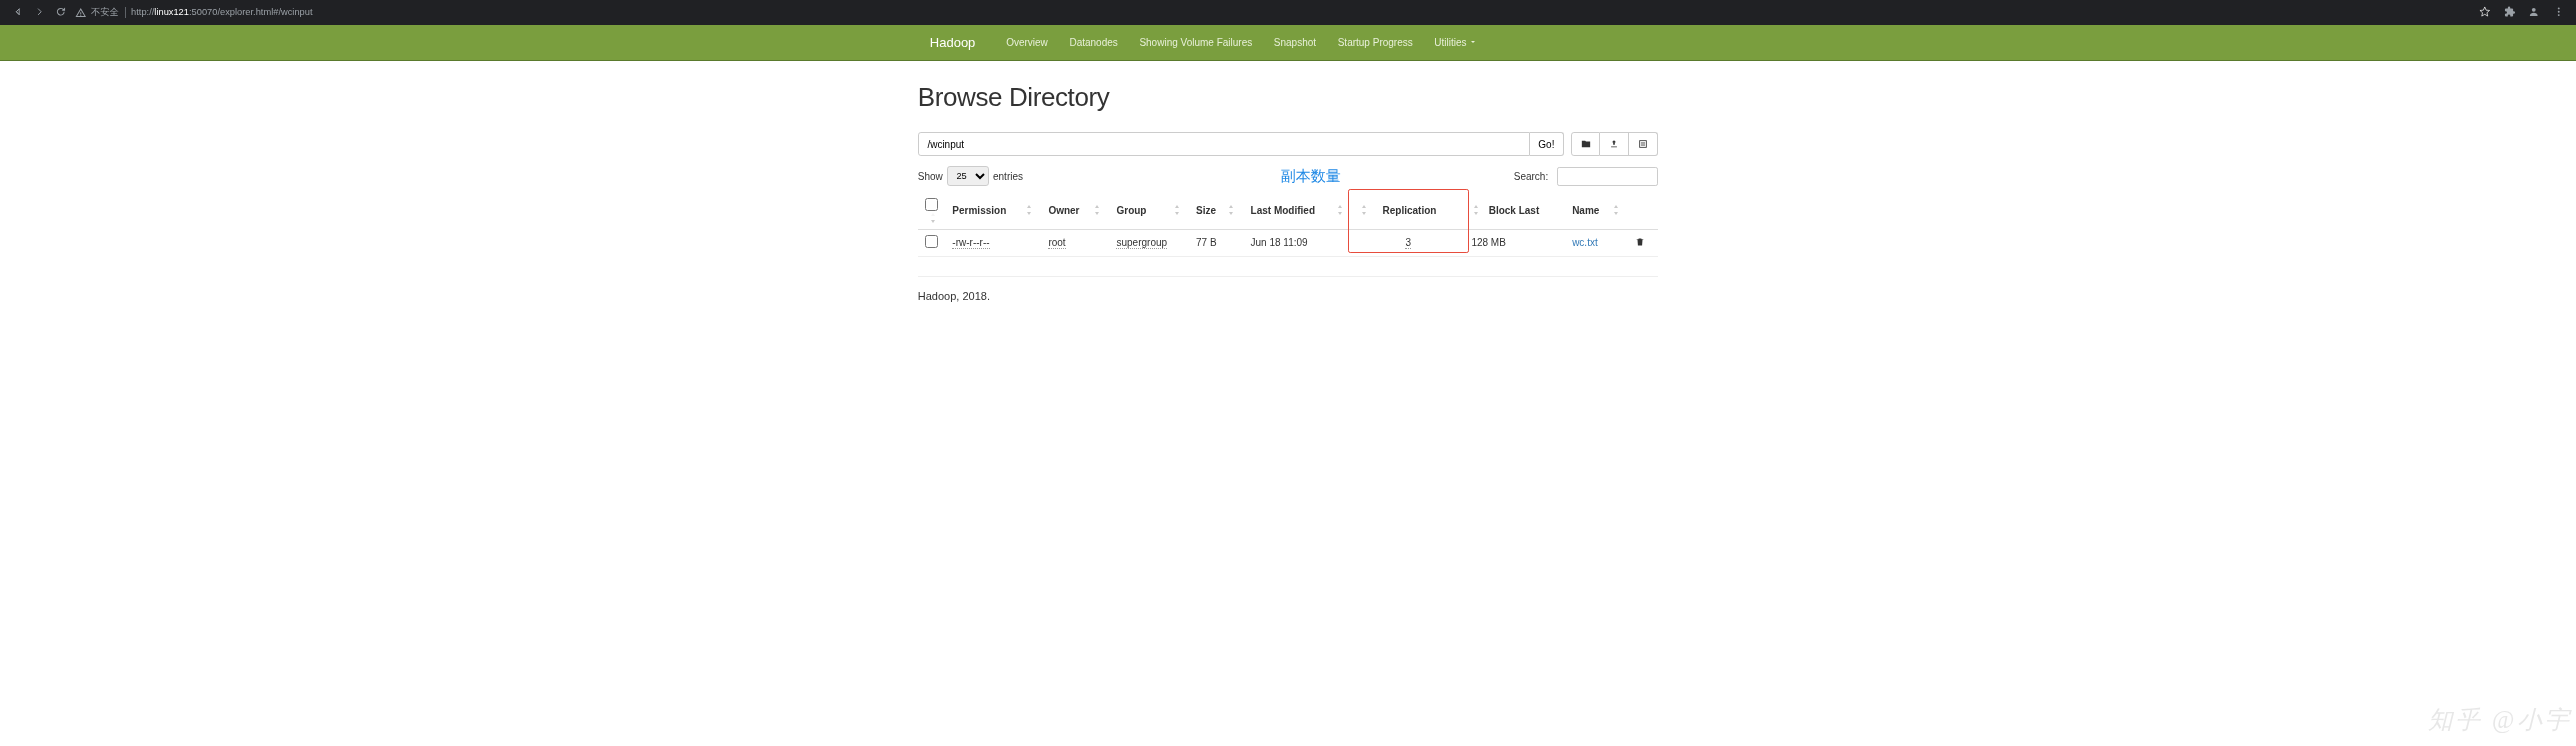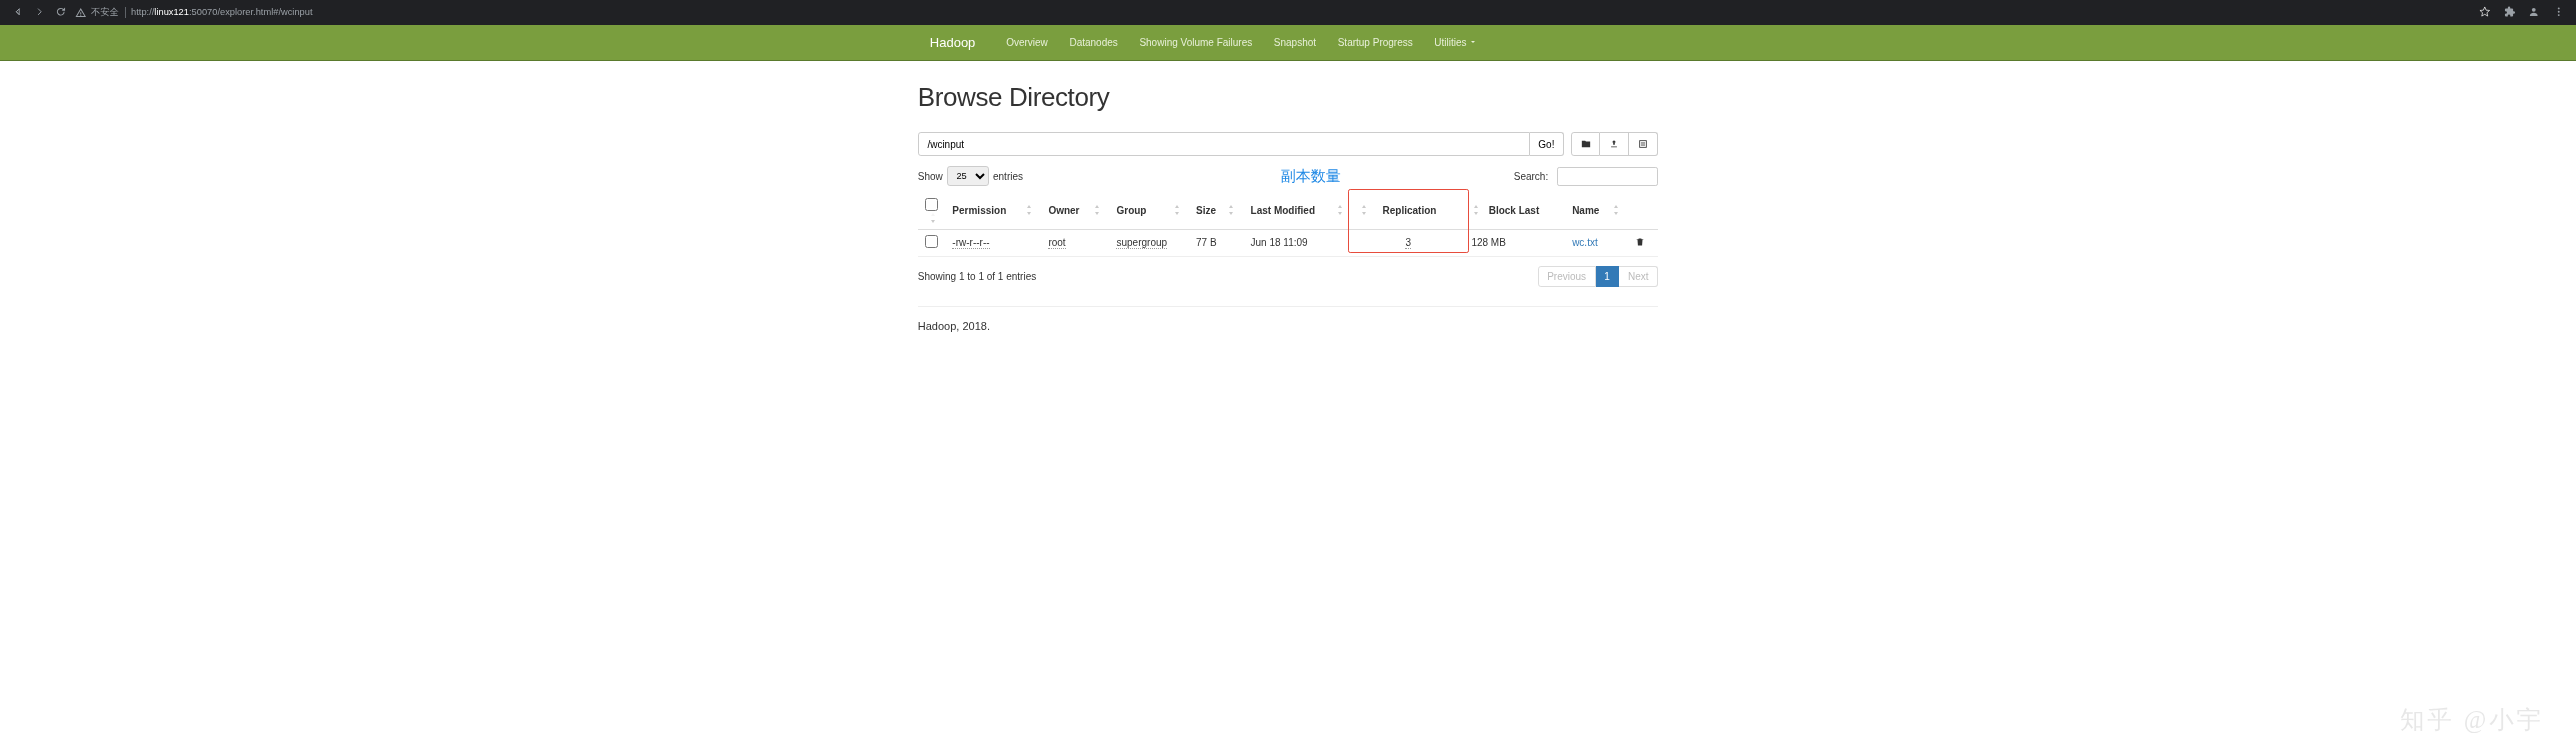--- a/index.html
+++ b/index.html
@@ -75,21 +75,21 @@
     .pagination .page-btn:not(:first-child) { border-left: none; }
     .pagination .page-btn:first-child { border-radius: 2.9px 0 0 2.9px; }
     .pagination .page-btn:last-child { border-radius: 0 2.9px 2.9px 0; }
     .pagination .page-btn.active { background: #337ab7; color: #fff; border-color: #337ab7; }
     .pagination .page-btn.disabled { color: #bbb; cursor: default; }
 
     hr.sep { border: none; border-top: 0.7px solid #eee; margin: 18.7px 0 13px; }
     .footer-text { font-size: 11px; color: #333; margin-bottom: 14.4px; }
 
     
-    .watermark { position: fixed; right: 32px; bottom: 10px; font-size: 24.5px; color: rgba(120,120,120,0.18); font-family: "STKaiti","KaiTi",serif; pointer-events: none; letter-spacing: 2.9px; }
+    .watermark { position: fixed; right: 4px; bottom: 10px; font-size: 24.5px; color: rgba(120,120,120,0.18); font-style: italic; font-family: "STKaiti","KaiTi",serif; pointer-events: none; letter-spacing: 2.9px; }
   </style>
 </head>
 <body>
 
 <div class="browser-bar">
   <div class="nav-icons">
     <span><svg viewBox="0 0 24 24">
           <path d="M15 18l-6-6 6-6v12z" fill="none" stroke="#9aa0a6" stroke-width="2"></path>
           <path d="M15 6l-6 6 6 6" fill="none" stroke="#9aa0a6" stroke-width="2" stroke-linecap="round"></path>
         </svg></span>
@@ -220,27 +220,19 @@
           <td><span class="link">wc.txt</span></td>
           <td><span class="trash-icon"><svg viewBox="0 0 24 24">
                   <path d="M6 7h12l-1 14H7L6 7zm3-3h6l1 2H8l1-2zM4 6h16v1H4z"></path>
                 </svg></span></td>
         </tr>
       </tbody>
     </table>
     <div class="red-overlay" id="red-overlay" style="left: 430px; top: -2.9px; width: 121px; height: 64px;"></div>
   </div>
 
-  <div class="table-footer">
-    <div>Showing 1 to 1 of 1 entries</div>
-    <div class="pagination">
-      <button class="page-btn disabled">Previous</button>
-      <button class="page-btn active">1</button>
-      <button class="page-btn disabled">Next</button>
-    </div>
-  </div>
 
   <hr class="sep">
   <div class="footer-text">Hadoop, 2018.</div>
 </div>
 
 <div class="watermark">知乎 @小宇</div>
 
 
 </body></html>

